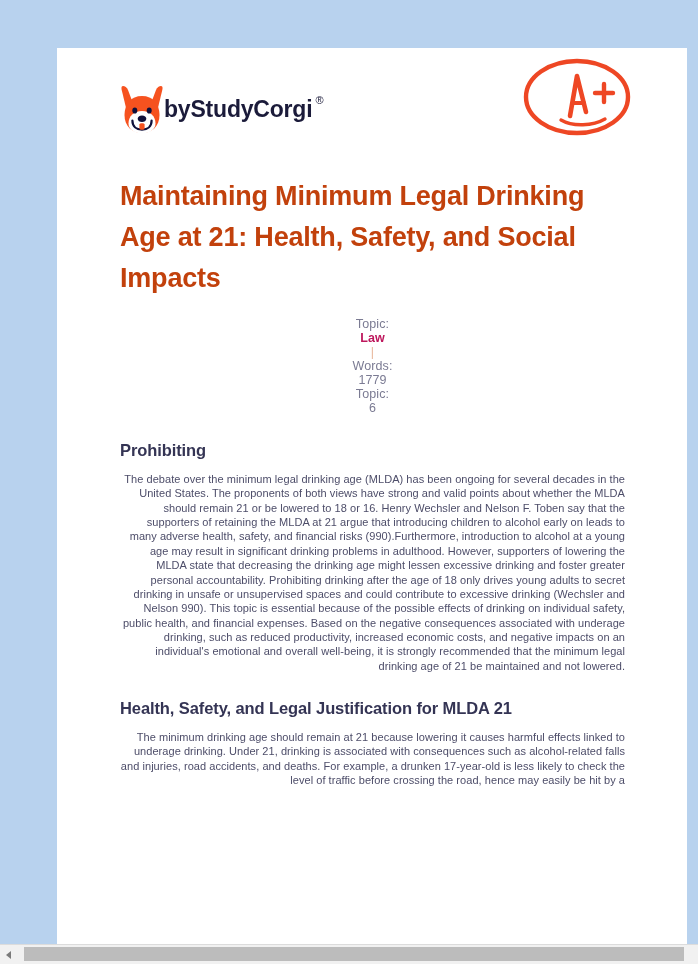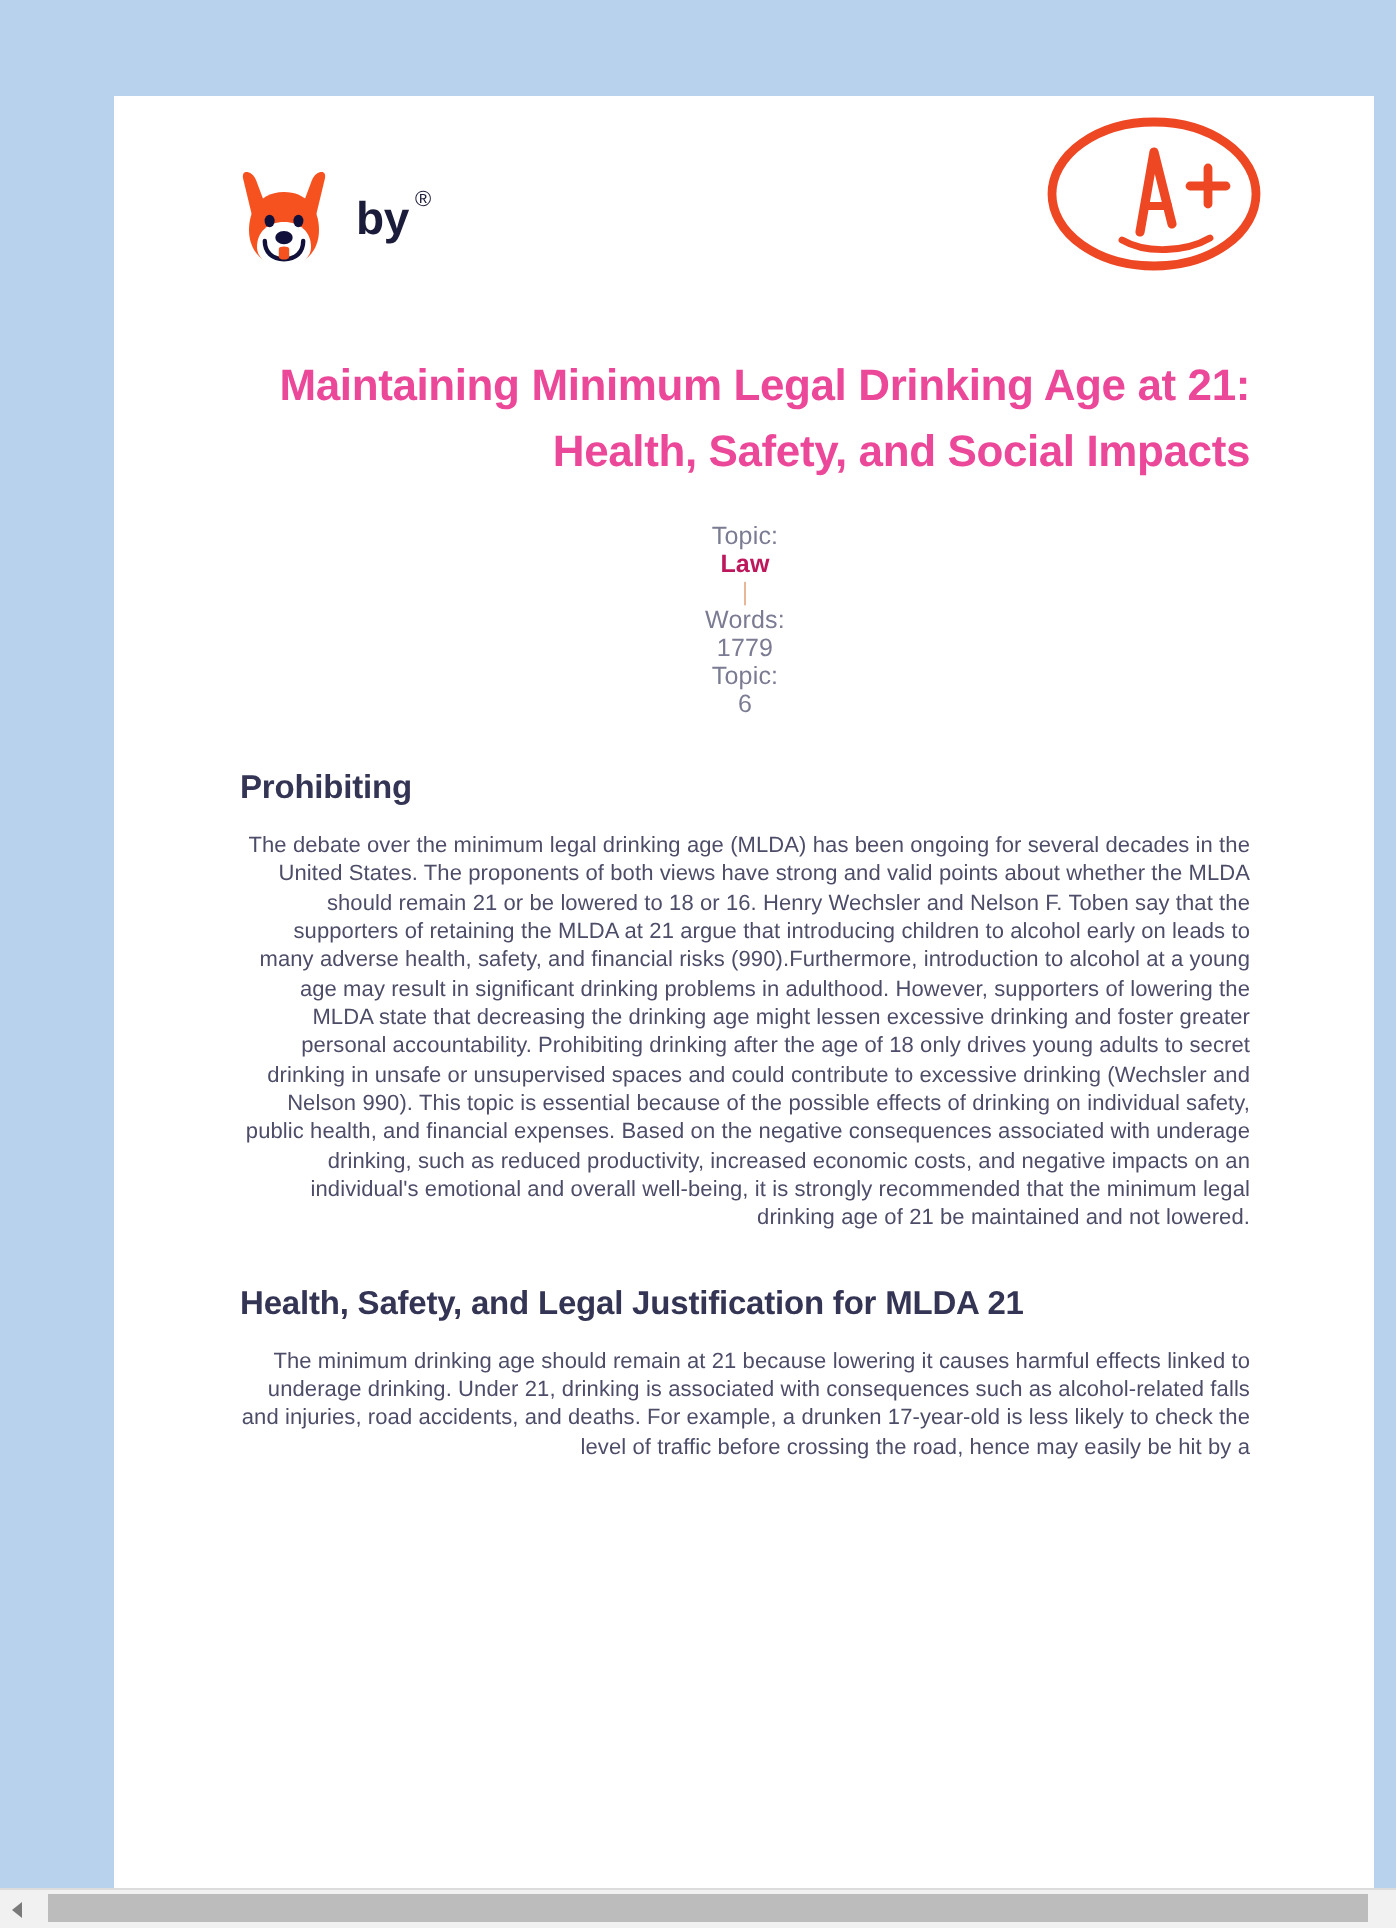--- a/index.html
+++ b/index.html
@@ -40,21 +40,20 @@
     height: 108px;
     display: flex;
     align-items: center;
     padding-top: 14px;
     box-sizing: border-box;
   }
 
   #logo-lockup {
     display: flex;
     align-items: center;
-    gap: 14px;
   }
 
   #corgi-icon {
     width: 44px;
     height: 50px;
     flex: none;
     display: block;
   }
 
   #brand-text {
@@ -78,27 +77,26 @@
   #grade-badge {
     position: absolute;
     right: -8px;
     top: 6px;
     width: 112px;
     height: 88px;
   }
 
   
   #doc-title {
-    font-size: 22px;
+    font-size: 27px;
     line-height: 1.52;
     font-weight: bold;
-    color: #ec4899;
+    color: #c2410c;
     margin: 20px 0 0 0;
     letter-spacing: -0.2px;
-    text-align: right;
   }
 
   
   #doc-meta {
     margin-top: 18px;
     font-size: 12.5px;
     color: #7b7b93;
     display: flex;
     align-items: center;
     flex-wrap: wrap;
@@ -200,20 +198,21 @@
           <ellipse cx="29.2" cy="26.5" rx="2.5" ry="3.1" fill="#10103a"></ellipse>
 
           <path d="M22 31.5 C24.6 31.5 26.3 33 26.3 34.8 C26.3 36.8 24.4 38.1 22 38.1 C19.6 38.1 17.7 36.8 17.7 34.8 C17.7 33 19.4 31.5 22 31.5 Z" fill="#10103a"></path>
 
           <path d="M12.4 36.5 C12.4 42.2 16.2 45.6 22 45.6 C27.8 45.6 31.6 42.2 31.6 36.5" fill="none" stroke="#10103a" stroke-width="2.2" stroke-linecap="round"></path>
 
           <path d="M19.4 40.5 C19.4 38.9 24.6 38.9 24.6 40.5 L24.6 44.2 C24.6 46.3 19.4 46.3 19.4 44.2 Z" fill="#f6521f"></path>
         </svg>
         <div id="brand-text">
             <span>by </span>
+            <span>StudyCorgi</span>
             <span id="brand-reg">®</span>
           </div>
       </div>
 
       <svg id="grade-badge" viewBox="0 0 112 88">
 
         <ellipse cx="56" cy="43" rx="51" ry="36" fill="none" stroke="#ee4724" stroke-width="4.4"></ellipse>
 
         <path d="M49 62 L56 22 L65 58" fill="none" stroke="#ee4724" stroke-width="4.6" stroke-linecap="round" stroke-linejoin="round"></path>
         <path d="M51.5 49 L63 49" fill="none" stroke="#ee4724" stroke-width="4" stroke-linecap="round"></path>

